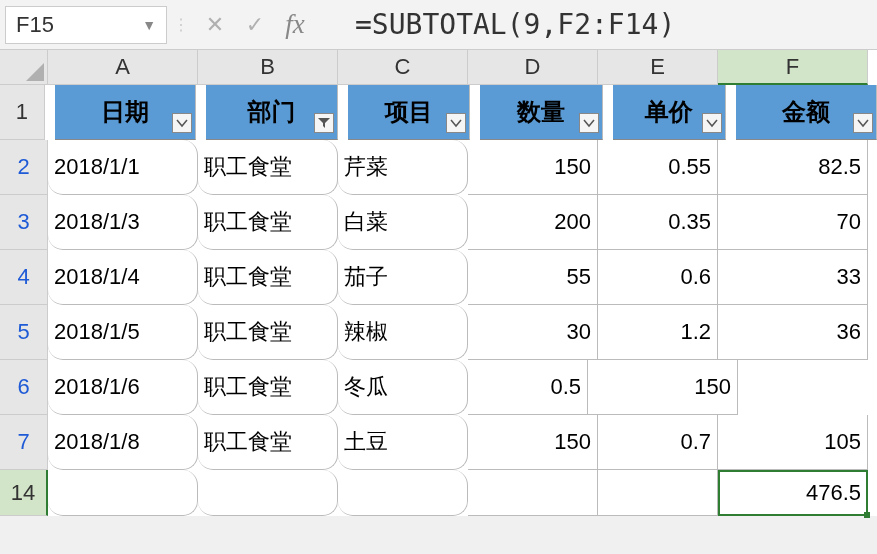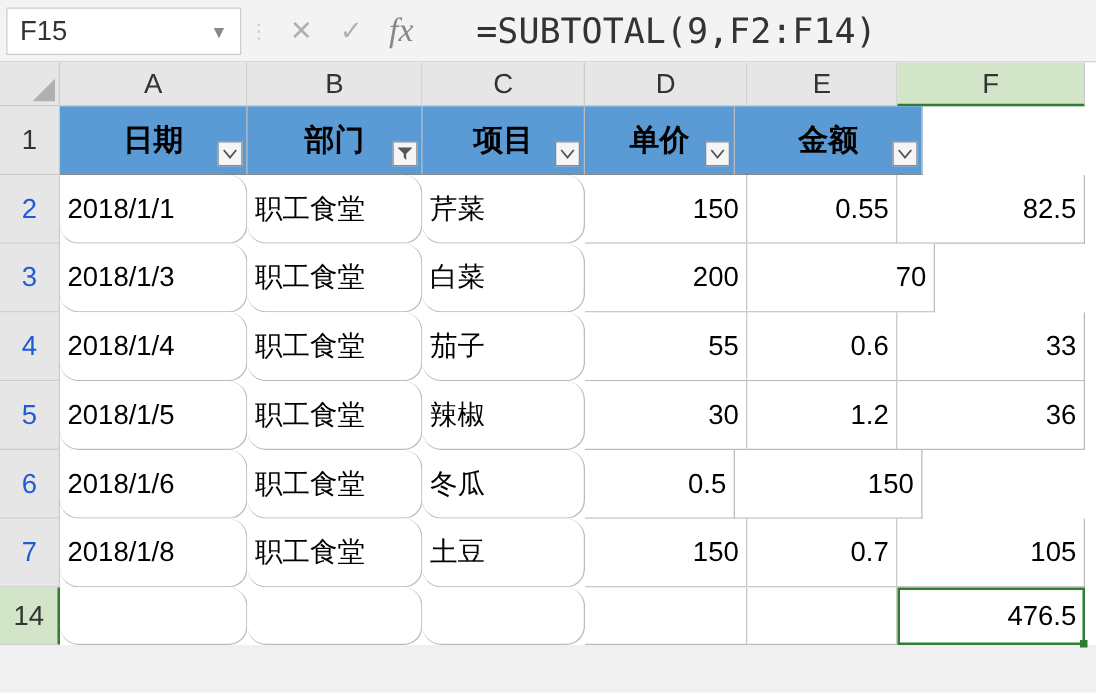--- a/index.html
+++ b/index.html
@@ -11,21 +11,21 @@
   overflow: hidden;
 }
 .formula-bar {
   display: flex;
   align-items: center;
   height: 50px;
   background: #f3f3f3;
   border-bottom: 1px solid #ccc;
 }
 .name-box {
-  width: 188px;
+  width: 162px;
   height: 38px;
   background: #fff;
   border: 1px solid #ccc;
   display: flex;
   align-items: center;
   padding: 0 10px;
   margin-left: 5px;
   font-size: 22px;
   color: #333;
   justify-content: space-between;
@@ -128,20 +128,21 @@
 .cell.num { justify-content: flex-end; }
 .cell.txt { justify-content: flex-start; border-radius: 15px; }
 .header-row .cell {
   background: #5b9bd5;
   color: #000;
   font-size: 24px;
   font-weight: bold;
   justify-content: center;
   position: relative;
   border-bottom: 1px solid #888;
+  margin-left: 10px;
 }
 .filter-btn {
   position: absolute;
   right: 3px;
   bottom: 6px;
   width: 20px;
   height: 20px;
   background: #f5f5f5;
   border: 1px solid #888;
   display: flex;
@@ -225,20 +226,28 @@
       </div>
     </div>
     <div class="cell cC">
       <span>项目</span>
       <div class="filter-btn">
         <svg width="12" height="10" viewBox="0 0 12 10">
             <path d="M1 2 L6 8 L11 2" fill="none" stroke="#555" stroke-width="1.5"></path>
           </svg>
       </div>
     </div>
+    <div class="cell cD">
+      <span>数量</span>
+      <div class="filter-btn">
+        <svg width="12" height="10" viewBox="0 0 12 10">
+            <path d="M1 2 L6 8 L11 2" fill="none" stroke="#555" stroke-width="1.5"></path>
+          </svg>
+      </div>
+    </div>
     <div class="cell cE">
       <span>单价</span>
       <div class="filter-btn">
         <svg width="12" height="10" viewBox="0 0 12 10">
             <path d="M1 2 L6 8 L11 2" fill="none" stroke="#555" stroke-width="1.5"></path>
           </svg>
       </div>
     </div>
     <div class="cell cF">
       <span>金额</span>
@@ -259,20 +268,21 @@
         <div class="cell cD num">150</div>
         <div class="cell cE num">0.55</div>
         <div class="cell cF num">82.5</div>
       </div>
       <div class="row">
         <div class="row-head filtered">3</div>
         <div class="cell cA txt">2018/1/3</div>
         <div class="cell cB txt">职工食堂</div>
         <div class="cell cC txt">白菜</div>
         <div class="cell cD num">200</div>
+        <div class="cell cE num">0.35</div>
         <div class="cell cF num">70</div>
       </div>
       <div class="row">
         <div class="row-head filtered">4</div>
         <div class="cell cA txt">2018/1/4</div>
         <div class="cell cB txt">职工食堂</div>
         <div class="cell cC txt">茄子</div>
         <div class="cell cD num">55</div>
         <div class="cell cE num">0.6</div>
         <div class="cell cF num">33</div>

